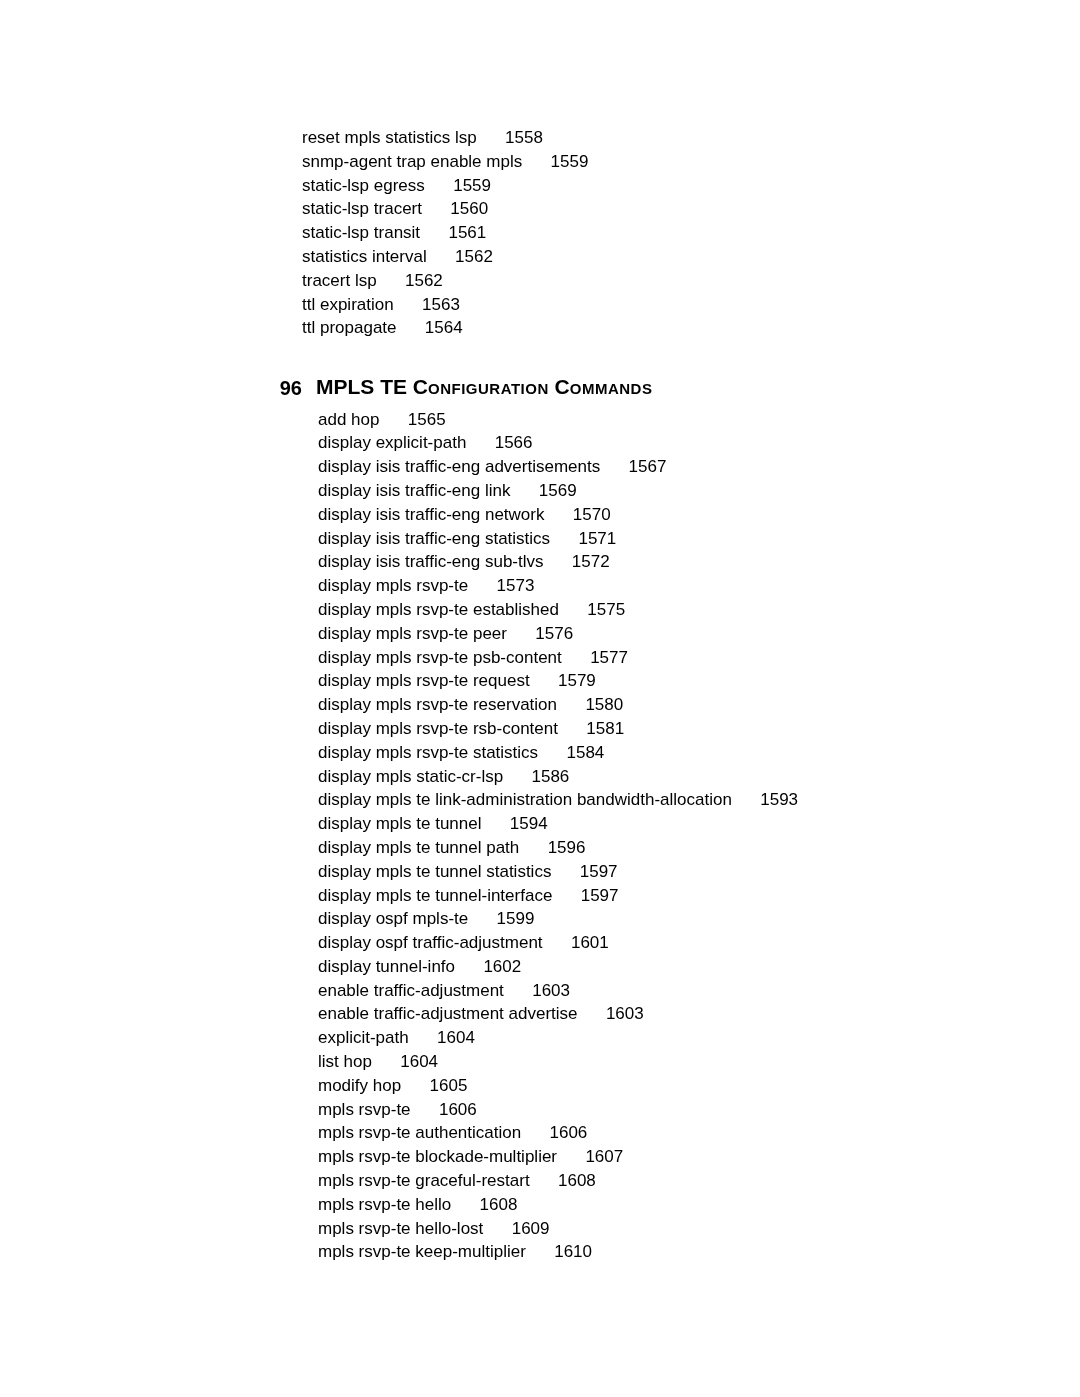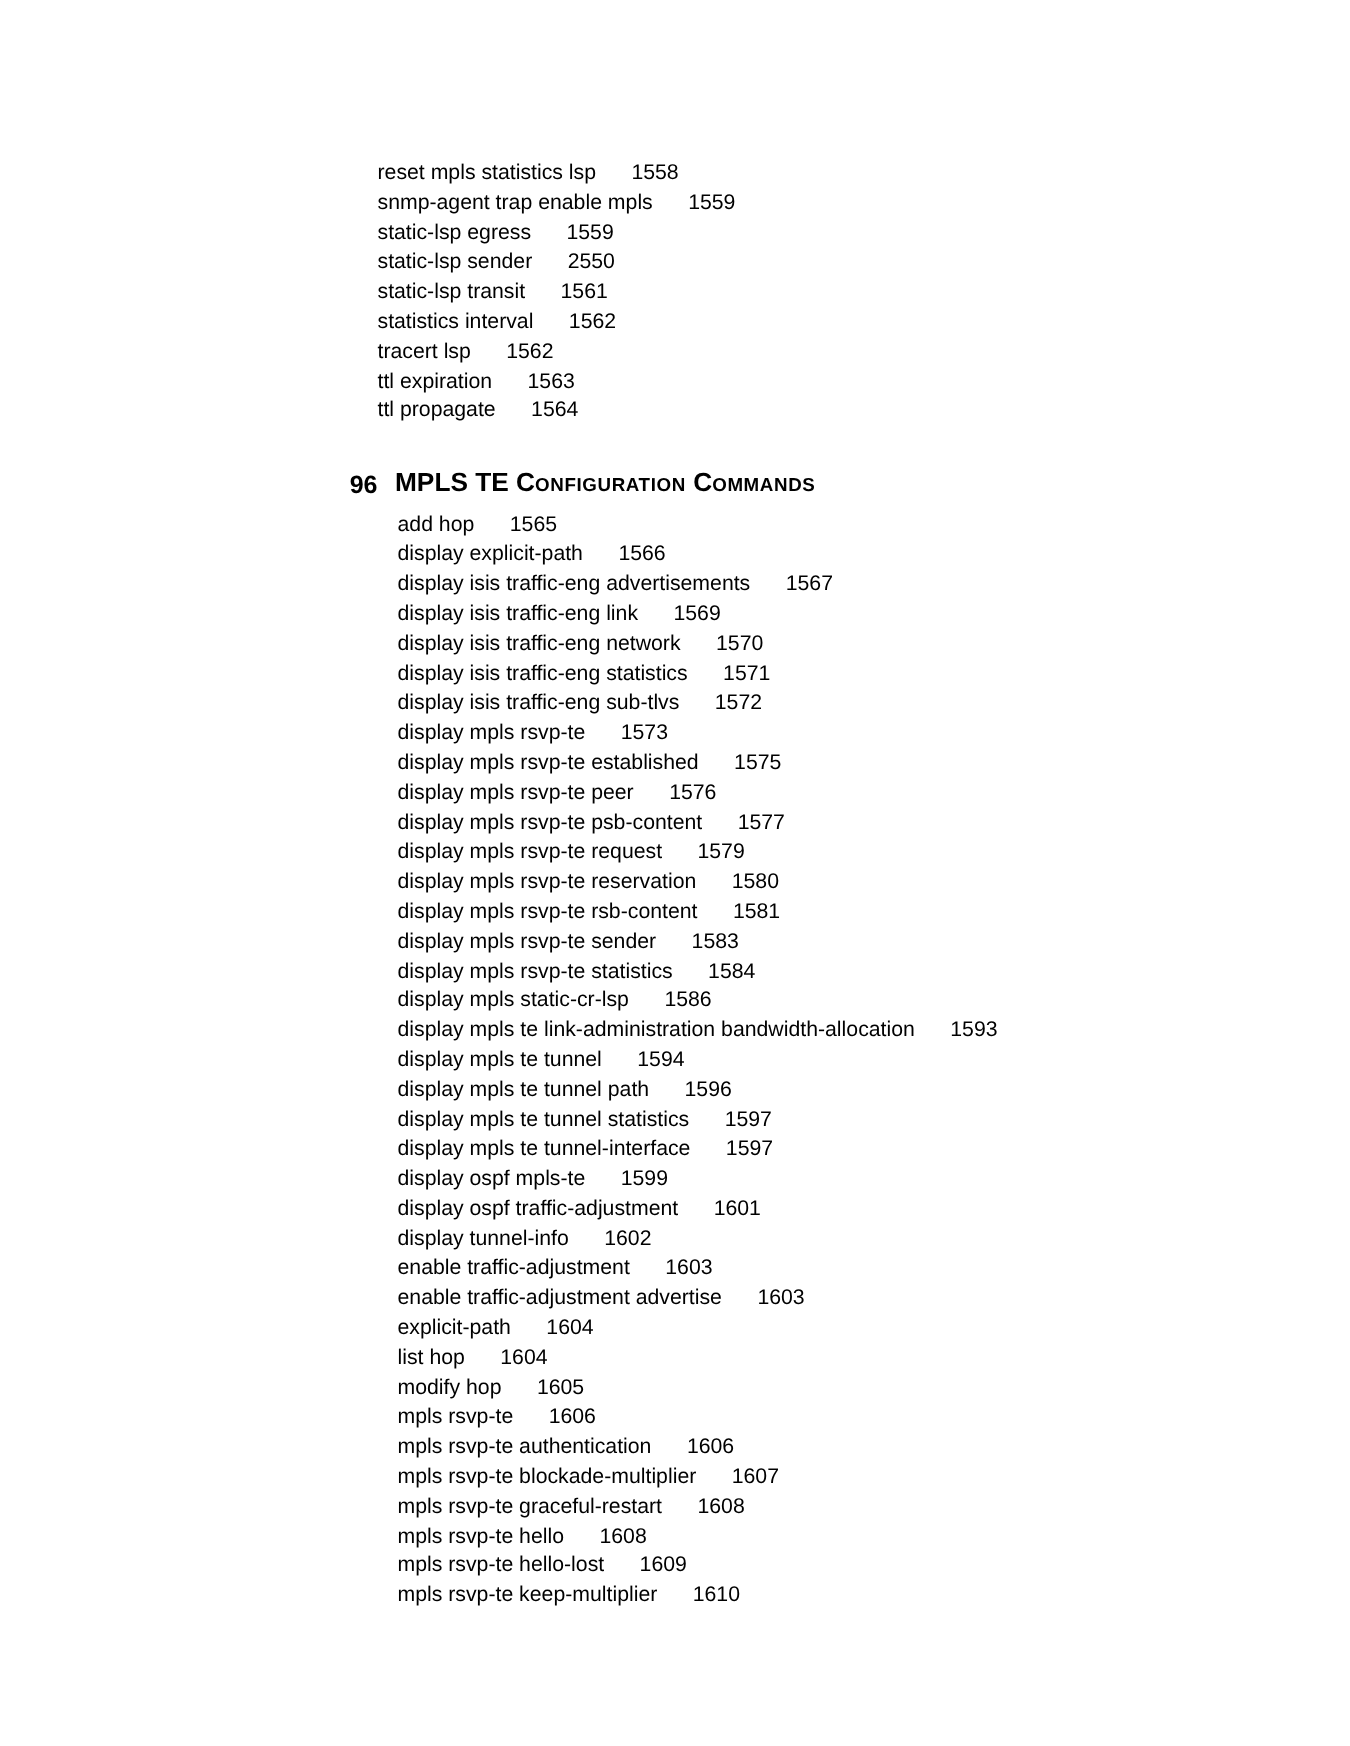--- a/index.html
+++ b/index.html
@@ -57,21 +57,21 @@
 </style>
 </head>
 <body>
 
 <div class="page">
 
   <div class="pre-list" id="pre-list">
       <div class="entry"><span>reset mpls statistics lsp</span><span>      </span><span>1558</span></div>
       <div class="entry"><span>snmp-agent trap enable mpls</span><span>      </span><span>1559</span></div>
       <div class="entry"><span>static-lsp egress</span><span>      </span><span>1559</span></div>
-      <div class="entry"><span>static-lsp sender</span><span>      </span><span>2550</span></div>
+      <div class="entry"><span>static-lsp tracert</span><span>      </span><span>1560</span></div>
       <div class="entry"><span>static-lsp transit</span><span>      </span><span>1561</span></div>
       <div class="entry"><span>statistics interval</span><span>      </span><span>1562</span></div>
       <div class="entry"><span>tracert lsp</span><span>      </span><span>1562</span></div>
       <div class="entry"><span>ttl expiration</span><span>      </span><span>1563</span></div>
       <div class="entry"><span>ttl propagate</span><span>      </span><span>1564</span></div>
     </div>
 
   <div class="chapter-row">
     <span class="chap-num">96</span>
     <span class="chap-title">
@@ -87,21 +87,20 @@
       <div class="entry indent"><span>display isis traffic-eng network</span><span>      </span><span>1570</span></div>
       <div class="entry indent"><span>display isis traffic-eng statistics</span><span>      </span><span>1571</span></div>
       <div class="entry indent"><span>display isis traffic-eng sub-tlvs</span><span>      </span><span>1572</span></div>
       <div class="entry indent"><span>display mpls rsvp-te</span><span>      </span><span>1573</span></div>
       <div class="entry indent"><span>display mpls rsvp-te established</span><span>      </span><span>1575</span></div>
       <div class="entry indent"><span>display mpls rsvp-te peer</span><span>      </span><span>1576</span></div>
       <div class="entry indent"><span>display mpls rsvp-te psb-content</span><span>      </span><span>1577</span></div>
       <div class="entry indent"><span>display mpls rsvp-te request</span><span>      </span><span>1579</span></div>
       <div class="entry indent"><span>display mpls rsvp-te reservation</span><span>      </span><span>1580</span></div>
       <div class="entry indent"><span>display mpls rsvp-te rsb-content</span><span>      </span><span>1581</span></div>
-      <div class="entry indent"><span>display mpls rsvp-te sender</span><span>      </span><span>1583</span></div>
       <div class="entry indent"><span>display mpls rsvp-te statistics</span><span>      </span><span>1584</span></div>
       <div class="entry indent"><span>display mpls static-cr-lsp</span><span>      </span><span>1586</span></div>
       <div class="entry indent"><span>display mpls te link-administration bandwidth-allocation</span><span>      </span><span>1593</span></div>
       <div class="entry indent"><span>display mpls te tunnel</span><span>      </span><span>1594</span></div>
       <div class="entry indent"><span>display mpls te tunnel path</span><span>      </span><span>1596</span></div>
       <div class="entry indent"><span>display mpls te tunnel statistics</span><span>      </span><span>1597</span></div>
       <div class="entry indent"><span>display mpls te tunnel-interface</span><span>      </span><span>1597</span></div>
       <div class="entry indent"><span>display ospf mpls-te</span><span>      </span><span>1599</span></div>
       <div class="entry indent"><span>display ospf traffic-adjustment</span><span>      </span><span>1601</span></div>
       <div class="entry indent"><span>display tunnel-info</span><span>      </span><span>1602</span></div>

